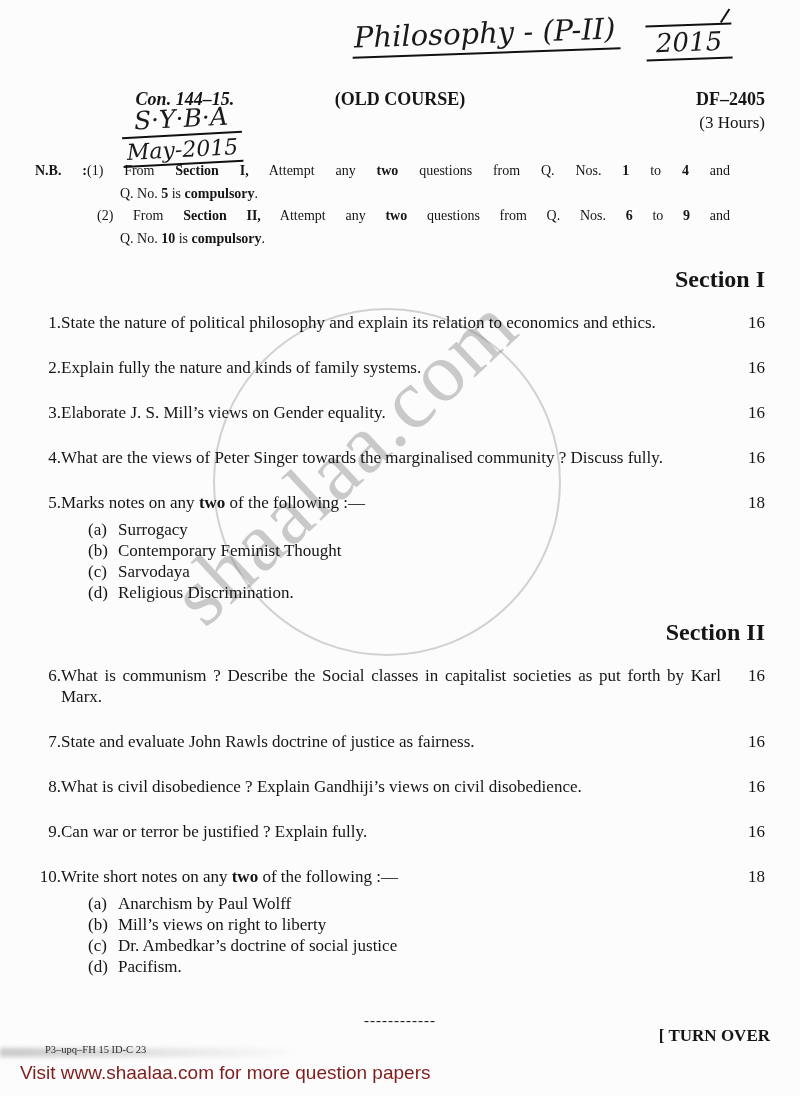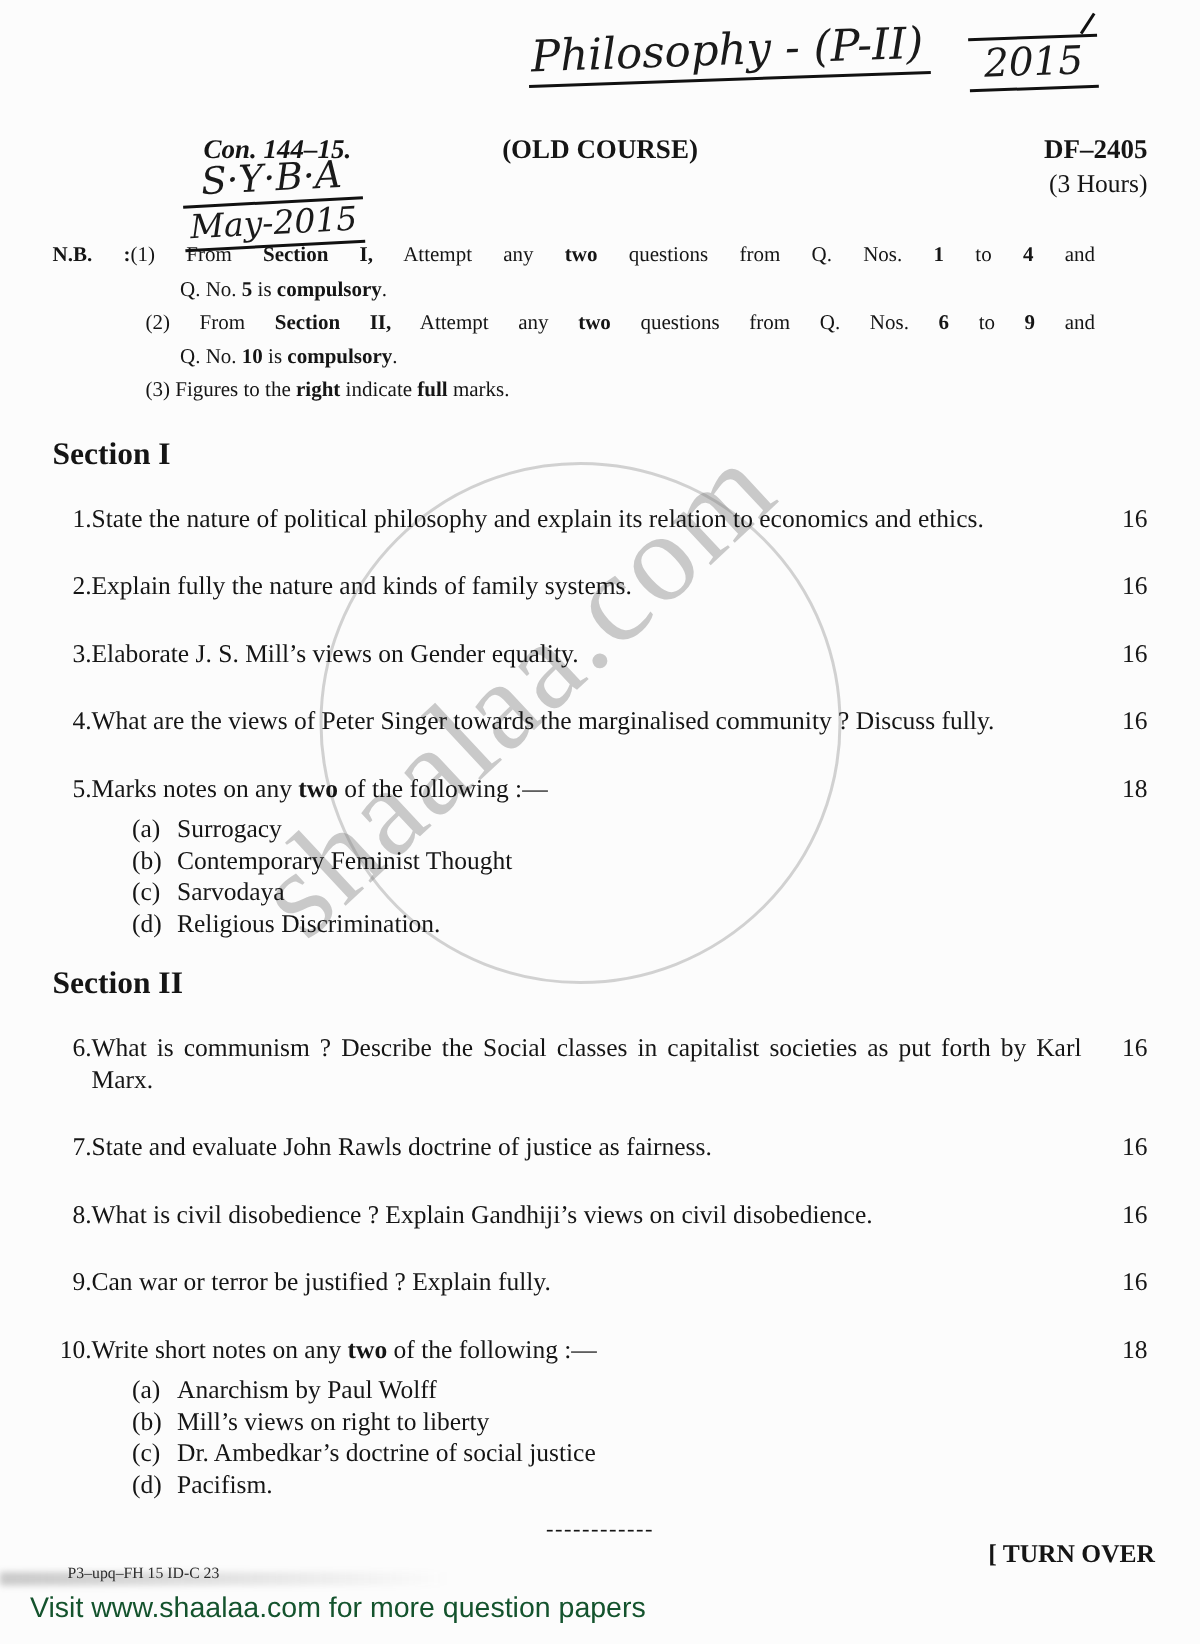--- a/index.html
+++ b/index.html
@@ -44,39 +44,39 @@
   
   .content { position:relative; z-index:1; padding:88px 35px 0 35px; }
   .header-row { display:flex; font-weight:bold; font-size:18px; line-height:22px; }
   .row2 { display:flex; margin-top:2px; font-size:17px; line-height:22px; }
   .h-left  { flex:1; text-align:center;font-style:italic; }
   .h-center{ text-align:center; }
   .h-right { flex:1; text-align:right; }
   .total { font-weight:bold; font-size:18px; }
   .nb { margin-top:26px; width:695px; font-size:14px; line-height:22.5px; }
   .nb-line.just { text-align:justify; text-align-last:justify; }
-  .section-title { text-align:left; font-weight:bold; font-size:21px; line-height:22px; margin-top:18px; }
+  .section-title { text-align:right; font-weight:bold; font-size:24px; line-height:22px; margin-top:18px; }
   .q-row { display:flex; align-items:flex-start; margin-top:24px; font-size:17px; line-height:21px; }
   .section-title + .q-row { margin-top:22px; }
   .q-no   { flex:0 0 26px; text-align:right; }
   .q-text { flex:1; padding-right:10px; text-align:justify; }
   .q-marks{ flex:0 0 34px; text-align:right; }
   .sub-row { padding-left:53px; font-size:17px; line-height:21px; }
   .q-row + .sub-row { margin-top:6px; }
   .sub-label { display:inline-block; width:30px; }
   
   .dashes { position:absolute; z-index:1; left:0; right:0; top:1012px; text-align:center;
             font-size:15px; letter-spacing:1px; }
   .turnover { position:absolute; z-index:1; right:30px; top:1026px; font-weight:bold; font-size:17px;
               font-family:"Liberation Serif",serif; }
   .printcode { position:absolute; z-index:1; left:45px; top:1044px; font-size:10.5px; color:#2a2a2a; }
   .smudge { position:absolute; z-index:0; left:0; top:1048px; width:300px; height:9px;
             background:linear-gradient(90deg, rgba(70,70,70,0.28), rgba(70,70,70,0)); filter:blur(2px); }
   .site-footer { position:absolute; z-index:1; left:20px; top:1062px;
-                 font-family:"Liberation Sans",sans-serif; font-size:19px; color:#14532d; }
+                 font-family:"Liberation Sans",sans-serif; font-size:19px; color:#7f1d1d; }
 </style>
 </head>
 <body>
 
 <div class="page">
 
   <div class="watermark">
     <div class="wm-circle"></div>
     <div class="wm-text">shaalaa.com</div>
   </div>
@@ -99,21 +99,20 @@
     <div class="row2">
       <span class="h-left"></span>
       <span class="h-center">(3 Hours)</span>
     </div>
 
     <div class="nb">
         <div class="nb-line just" style="padding-left: 0px;"><b>N.B. :</b><span>(1) From </span><b>Section I,</b><span> Attempt any </span><b>two</b><span> questions from Q. Nos. </span><b>1</b><span> to </span><b>4</b><span> and</span></div>
         <div class="nb-line" style="padding-left: 85px;"><span>Q. No. </span><b>5</b><span> is </span><b>compulsory</b><span>.</span></div>
         <div class="nb-line just" style="padding-left: 62px;"><span>(2) From </span><b>Section II,</b><span> Attempt any </span><b>two</b><span> questions from Q. Nos. </span><b>6</b><span> to </span><b>9</b><span> and</span></div>
         <div class="nb-line" style="padding-left: 85px;"><span>Q. No. </span><b>10</b><span> is </span><b>compulsory</b><span>.</span></div>
-        <div class="nb-line" style="padding-left: 62px;"><span>(3) Figures to the </span><b>right</b><span> indicate </span><b>full</b><span> marks.</span></div>
       </div>
 
     <div class="sections">
         <div class="section-title">Section I</div>
         <div class="q-row">
           <div class="q-no">1.</div>
           <div class="q-text"><span>State the nature of political philosophy and explain its relation to economics and ethics.</span></div>
           <div class="q-marks">16</div>
         </div>
         <div class="q-row">

